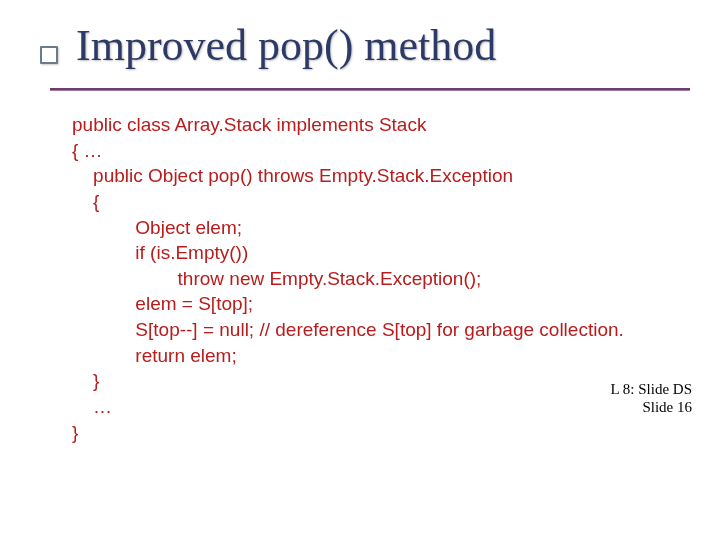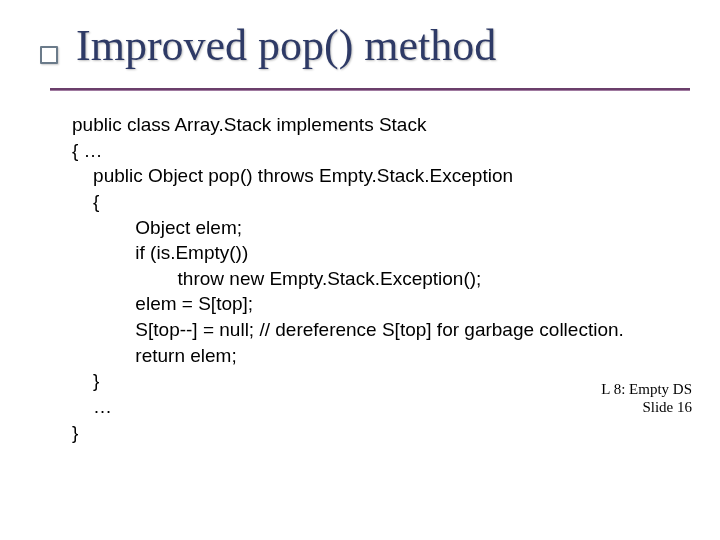--- a/index.html
+++ b/index.html
@@ -54,21 +54,21 @@
     box-shadow: 0 1px 0 #a07aa0;
   }
   .code {
     position: absolute;
     top: 112px;
     left: 72px;
     right: 30px;
     font-family: "Verdana", Arial, sans-serif;
     font-size: 19px;
     line-height: 1.35;
-    color: #000000;
+    color: #b91c1c;
     white-space: pre;
   }
   .footer {
     position: absolute;
     bottom: 16px;
     right: 28px;
     text-align: right;
     font-family: "Times New Roman", Times, serif;
     font-size: 15px;
     color: #000;
@@ -94,17 +94,17 @@
             if (is.Empty())
                     throw new Empty.Stack.Exception();
             elem = S[top];
             S[top--] = null; // dereference S[top] for garbage collection.
             return elem;
     }
     …
 }</div>
 
   <div class="footer">
-    <div>L 8: Empty DS</div>
+    <div>L 8: Slide DS</div>
     <div>Slide 16</div>
   </div>
 
 </div>
 
 </body></html>

